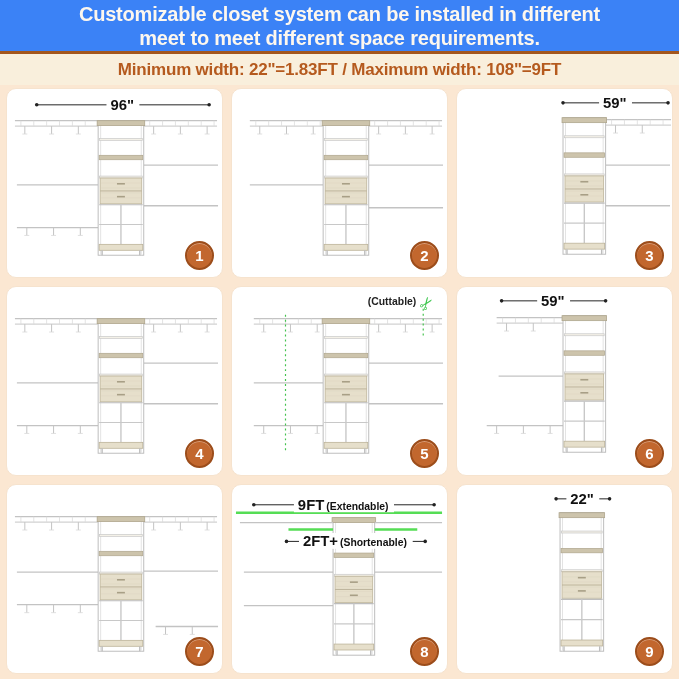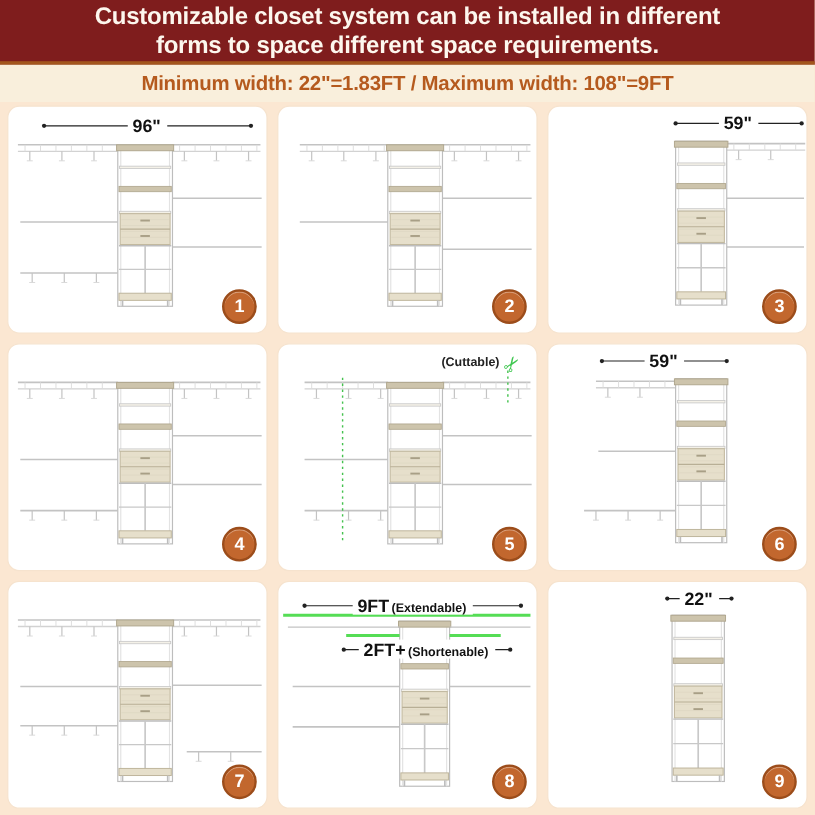--- a/index.html
+++ b/index.html
@@ -3,21 +3,21 @@
 <meta charset="utf-8">
 <style>
   html,body{margin:0;padding:0}
   body{
     width:679px;height:679px;
     background:#FBE7D2;
     font-family:"Liberation Sans",sans-serif;
     -webkit-font-smoothing:antialiased;
   }
   .banner{
-    background:#7f1d1d;
+    background:#3b82f6;
     border-bottom:3px solid #A3561D;
     height:51px;
     display:flex;flex-direction:column;justify-content:center;
     text-align:center;color:#FDF7EE;
     font-weight:bold;font-size:20px;line-height:1.2;
     letter-spacing:-0.2px;
   }
   .subbar{
     background:#F9EFDC;
     height:31px;
@@ -50,21 +50,21 @@
     display:flex;align-items:center;justify-content:center;
     box-shadow:inset 0 1px 0 rgba(255,255,255,.35);
   }
 </style>
 </head>
 <body>
 
 <div class="page">
   <header class="banner">
     <div>Customizable closet system can be installed in different</div>
-    <div>forms to space different space requirements.</div>
+    <div>meet to meet different space requirements.</div>
   </header>
   <div class="subbar">
     <span>Minimum width: 22"=1.83FT / Maximum width: 108"=9FT</span>
   </div>
   <div class="grid" id="grid">
       <div class="card">
         <svg viewBox="0 0 217 190" preserveAspectRatio="none">
           <line x1="8" y1="32" x2="92" y2="32" stroke="#C3C3C3" stroke-width="1.3"></line>
           <line x1="8" y1="37.5" x2="92" y2="37.5" stroke="#D2D2D2" stroke-width="1.1"></line>
           <line x1="14" y1="32" x2="14" y2="37.5" stroke="#DCDCDC" stroke-width="0.8"></line>

